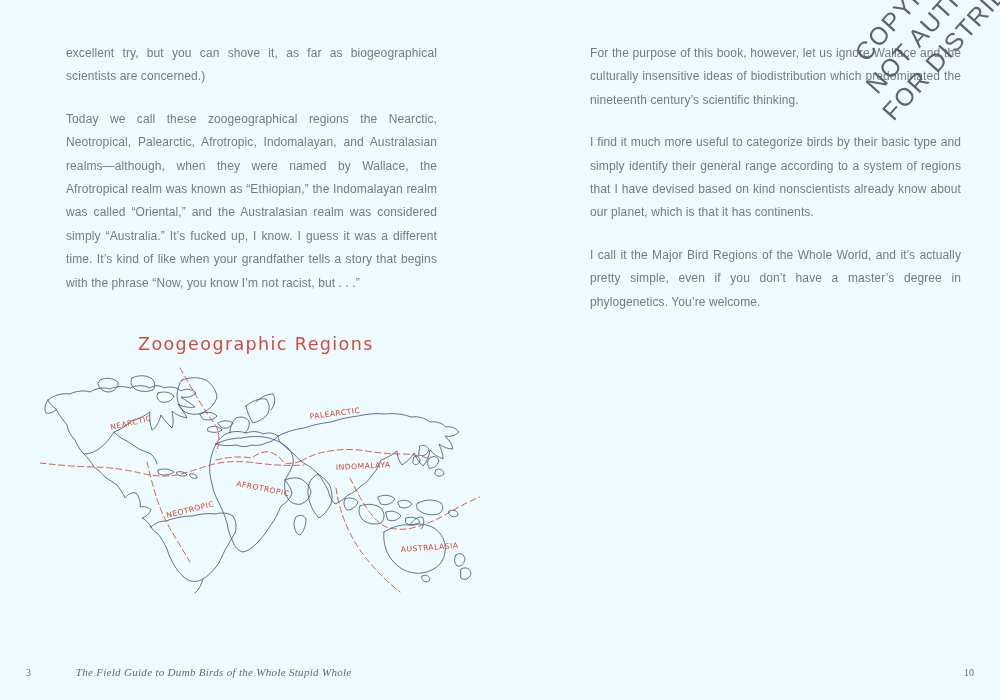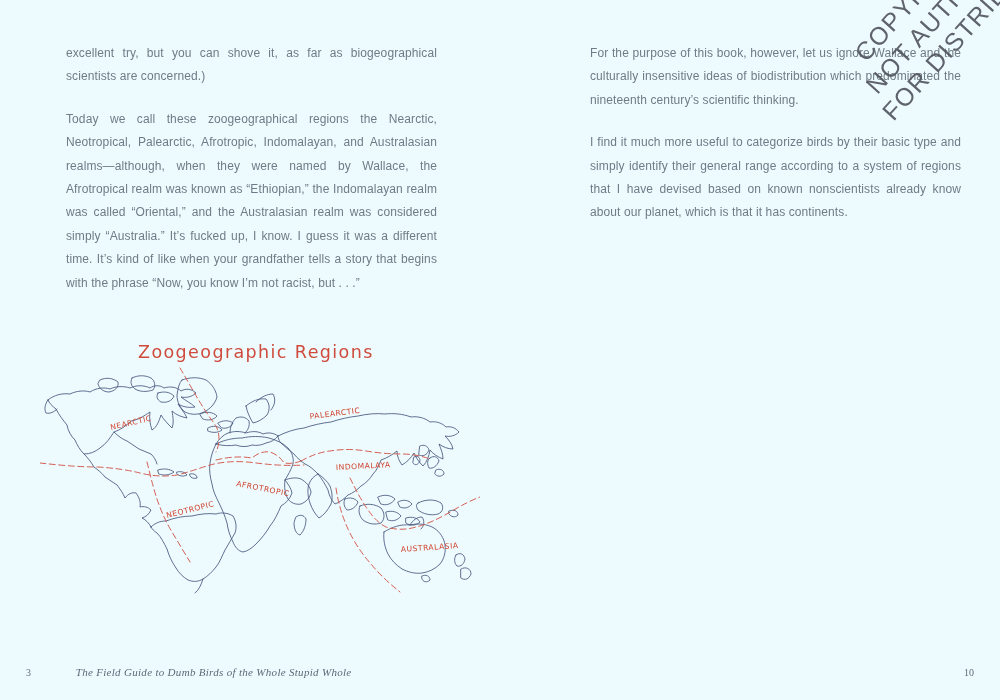--- a/index.html
+++ b/index.html
@@ -56,21 +56,21 @@
   .figure {
     position: absolute;
     left: 40px;
     top: 326px;
     width: 440px;
     height: 270px;
   }
   .fig-title {
     position: absolute;
     left: 98px;
-    top: 16px;
+    top: 8px;
     color: #cf4b3c;
     font-size: 17.5px;
     letter-spacing: 1.4px;
     font-family: "DejaVu Sans", sans-serif;
     font-weight: 400;
   }
   .map-svg {
     position: absolute;
     left: 0;
     top: 40px;
@@ -126,21 +126,22 @@
 
 <div class="page">
 
   <div class="col col-left">
     <p>excellent try, but you can shove it, as far as biogeographical scientists are concerned.)</p>
     <p>Today we call these zoogeographical regions the Nearctic, Neotropical, Palearctic, Afrotropic, Indomalayan, and Australasian realms—although, when they were named by Wallace, the Afrotropical realm was known as “Ethiopian,” the Indomalayan realm was called “Oriental,” and the Australasian realm was considered simply “Australia.” It’s fucked up, I know. I guess it was a different time. It’s kind of like when your grandfather tells a story that begins with the phrase “Now, you know I’m not racist, but . . .”</p>
   </div>
 
   <div class="col col-right">
     <p>For the purpose of this book, however, let us ignore Wallace and the culturally insensitive ideas of biodistribution which predominated the nineteenth century’s scientific thinking.</p>
-    <p>I find it much more useful to categorize birds by their basic type and simply identify their general range according to a system of regions that I have devised based on known nonscientists already know about our planet, which is that it has continents.</p>
+    <p>I find it much more useful to categorize birds by their basic type and simply identify their general range according to a system of regions that I have devised based on kind nonscientists already know about our planet, which is that it has continents.</p>
+    <p>I call it the Major Bird Regions of the Whole World, and it’s actually pretty simple, even if you don’t have a master’s degree in phylogenetics. You’re welcome.</p>
   </div>
 
   <div class="watermark">
     <div>COPYRIGHTED:</div>
     <div>NOT AUTHORIZED</div>
     <div>FOR DISTRIBUTION</div>
   </div>
 
   <div class="figure">
 

